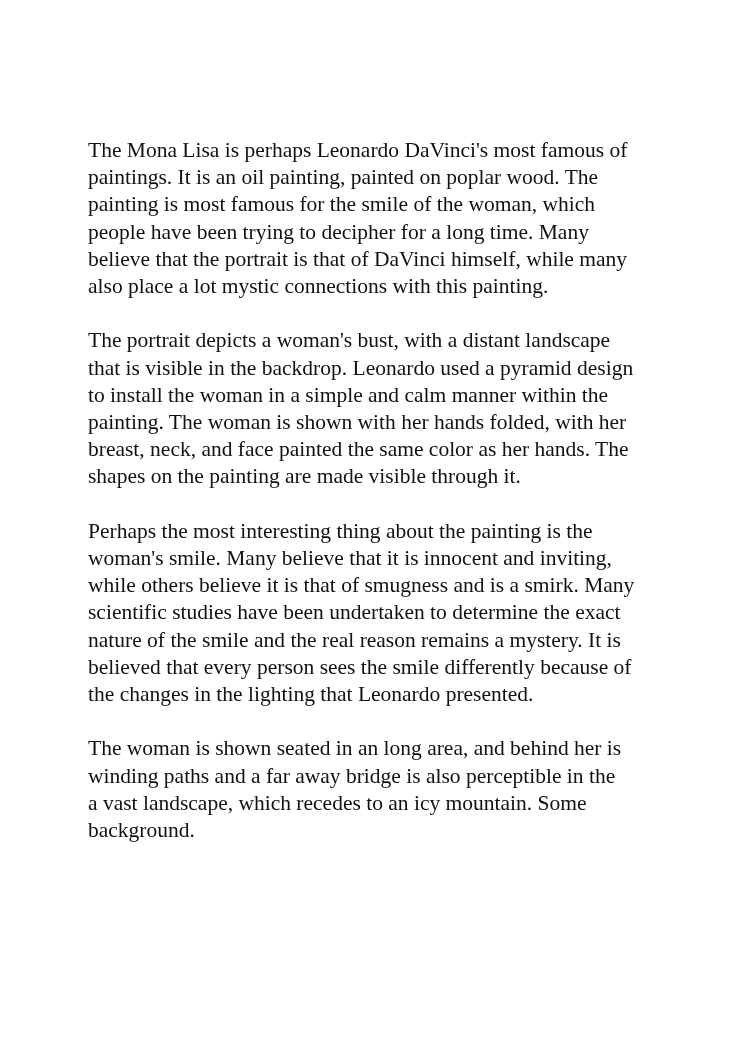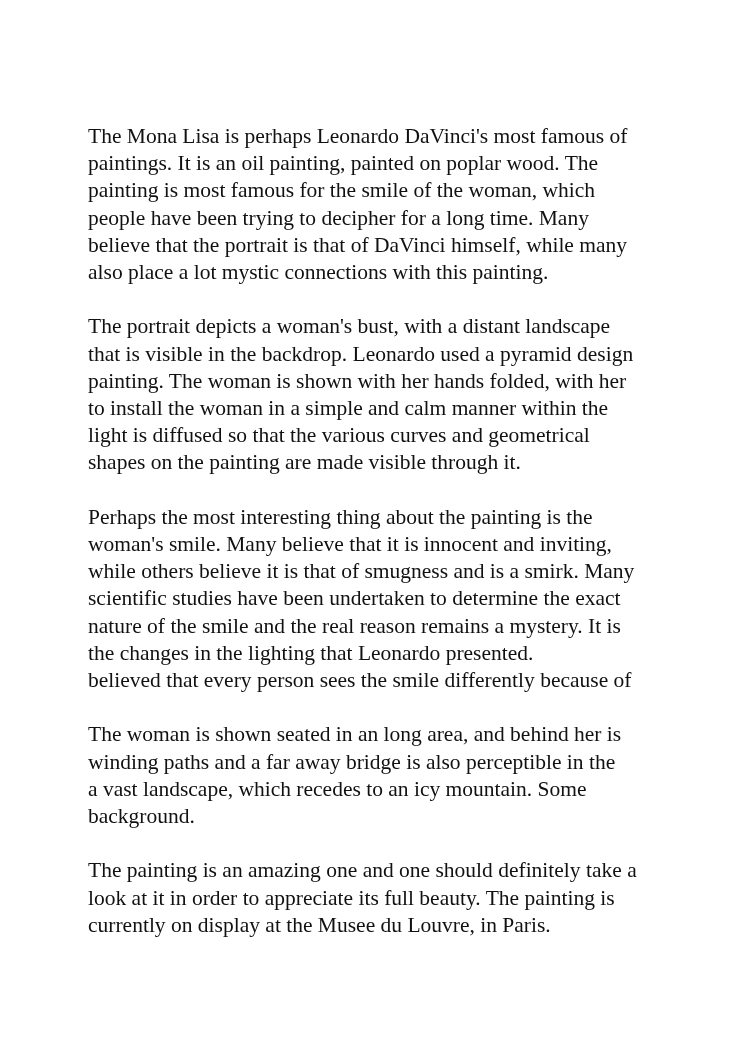--- a/index.html
+++ b/index.html
@@ -8,21 +8,21 @@
       background: #ffffff;
     }
     body {
       width: 736px;
       height: 1047px;
       position: relative;
       overflow: hidden;
     }
     .page {
       position: absolute;
-      left: 0; top: 3px;
+      left: 0; top: 17px;
       width: 736px;
       height: 1010px;
       background: #ffffff;
     }
     .content {
       position: absolute;
       left: 88px;
       top: 120px;
       width: 600px;
       font-family: "Liberation Serif", "DejaVu Serif", serif;
@@ -49,43 +49,38 @@
       <span class="line">paintings. It is an oil painting, painted on poplar wood. The</span>
       <span class="line">painting is most famous for the smile of the woman, which</span>
       <span class="line">people have been trying to decipher for a long time. Many</span>
       <span class="line">believe that the portrait is that of DaVinci himself, while many</span>
       <span class="line">also place a lot mystic connections with this painting.</span>
     </p>
 
     <p class="para">
       <span class="line">The portrait depicts a woman's bust, with a distant landscape</span>
       <span class="line">that is visible in the backdrop. Leonardo used a pyramid design</span>
+      <span class="line">to install the woman in a simple and calm manner within the</span>
       <span class="line">painting. The woman is shown with her hands folded, with her</span>
-      <span class="line">to install the woman in a simple and calm manner within the</span>
-      <span class="line">light is diffused so that the various curves and geometrical</span>
+      <span class="line">breast, neck, and face painted the same color as her hands. The</span>
       <span class="line">shapes on the painting are made visible through it.</span>
     </p>
 
     <p class="para">
       <span class="line">Perhaps the most interesting thing about the painting is the</span>
       <span class="line">woman's smile. Many believe that it is innocent and inviting,</span>
       <span class="line">while others believe it is that of smugness and is a smirk. Many</span>
       <span class="line">scientific studies have been undertaken to determine the exact</span>
       <span class="line">nature of the smile and the real reason remains a mystery. It is</span>
+      <span class="line">believed that every person sees the smile differently because of</span>
       <span class="line">the changes in the lighting that Leonardo presented.</span>
-      <span class="line">believed that every person sees the smile differently because of</span>
     </p>
 
     <p class="para">
       <span class="line">The woman is shown seated in an long area, and behind her is</span>
       <span class="line">winding paths and a far away bridge is also perceptible in the</span>
       <span class="line">a vast landscape, which recedes to an icy mountain. Some</span>
       <span class="line">background.</span>
     </p>
 
-    <p class="para">
-      <span class="line">The painting is an amazing one and one should definitely take a</span>
-      <span class="line">look at it in order to appreciate its full beauty. The painting is</span>
-      <span class="line">currently on display at the Musee du Louvre, in Paris.</span>
-    </p>
 
   </div>
 </div>
 
 </body></html>

